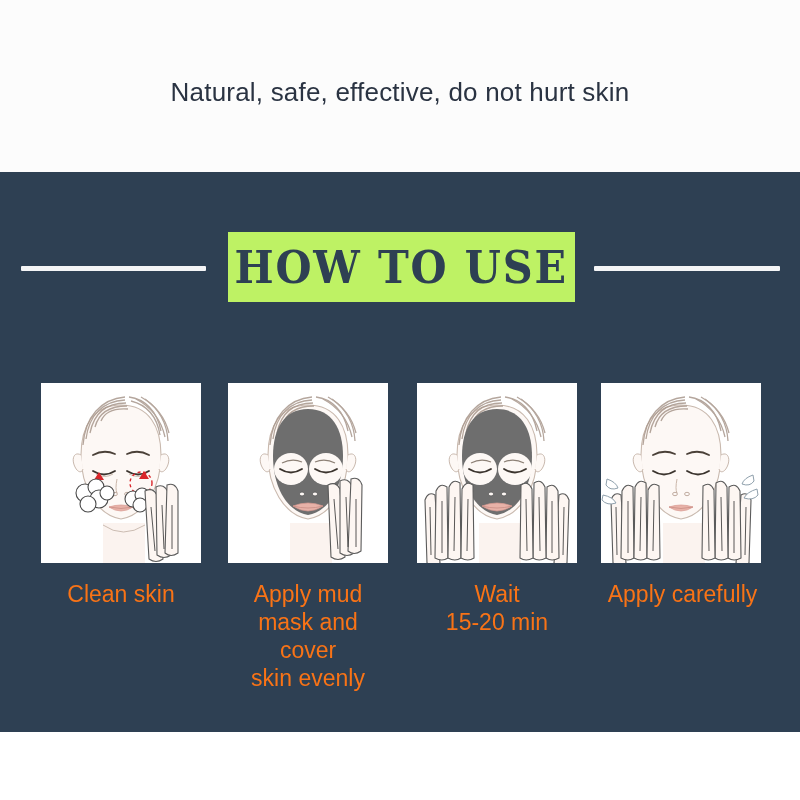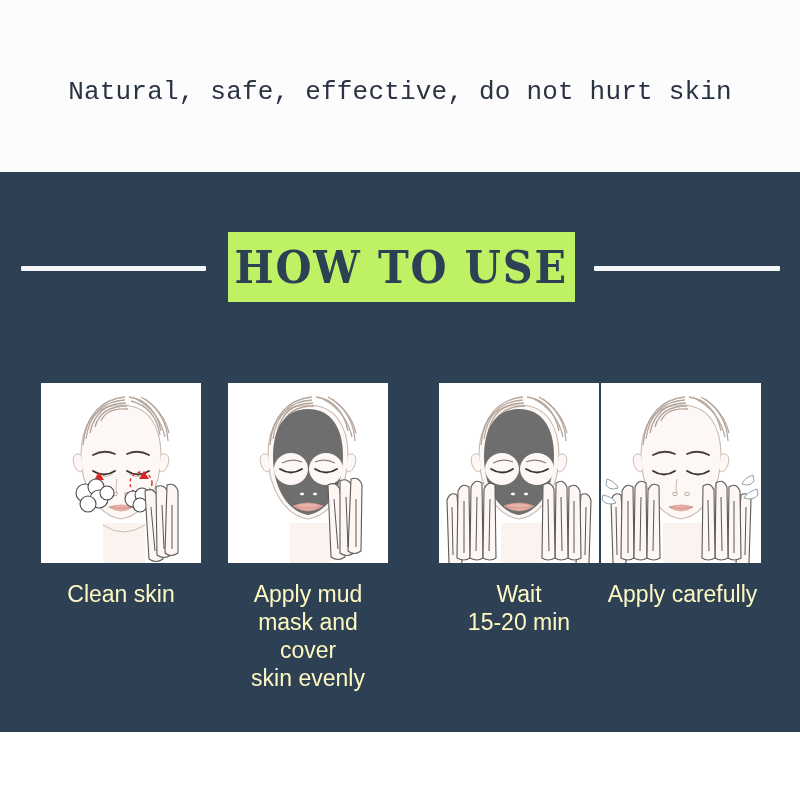--- a/index.html
+++ b/index.html
@@ -26,21 +26,21 @@
     left: 0;
     top: 0;
     width: 800px;
     height: 172px;
     background: #fcfcfc;
     display: flex;
     align-items: center;
     justify-content: center;
   }
   .tagline {
-    font-family: Liberation Mono, monospace;
+    font-family: Liberation Sans, sans-serif;
     font-size: 26px;
     font-weight: 400;
     color: #2a3342;
     letter-spacing: 0.2px;
     white-space: nowrap;
     margin-top: 12px;
   }
 
   
   .navy {
@@ -100,39 +100,39 @@
     width: 800px;
     height: 320px;
   }
   .step {
     position: absolute;
     top: 0;
     width: 160px;
   }
   .step-1 { left: 41px;  }
   .step-2 { left: 228px; }
-  .step-3 { left: 439px; }
+  .step-3 { left: 417px; }
   .step-4 { left: 601px; }
 
   .thumb {
     position: relative;
     width: 160px;
     height: 180px;
     background: #ffffff;
     overflow: hidden;
   }
   .thumb svg { display: block; }
 
   .step-label {
     margin-top: 17px;
     text-align: center;
     font-family: "Liberation Sans", sans-serif;
     font-size: 23px;
     line-height: 28px;
-    color: #fef9c3;
+    color: #f97316;
     white-space: pre-line;
   }
   .step-4 .step-label { margin-left: -6px; width: 175px; }
   .step-3 .step-label { width: 160px; }
 </style>
 </head>
 <body>
 
 <div class="page">
 

